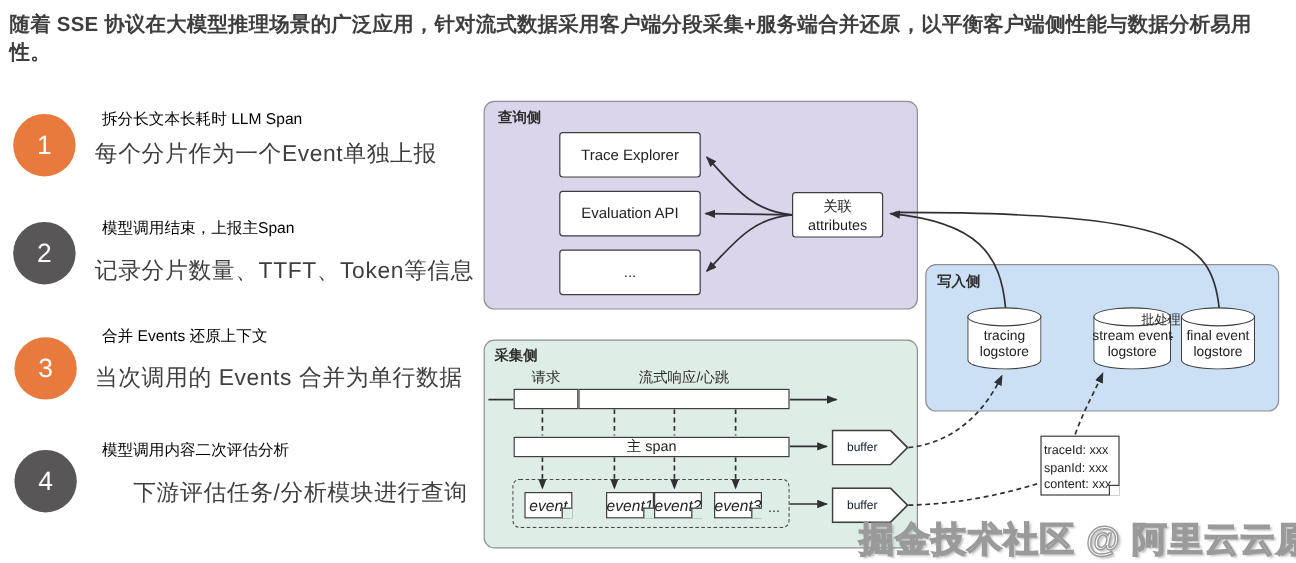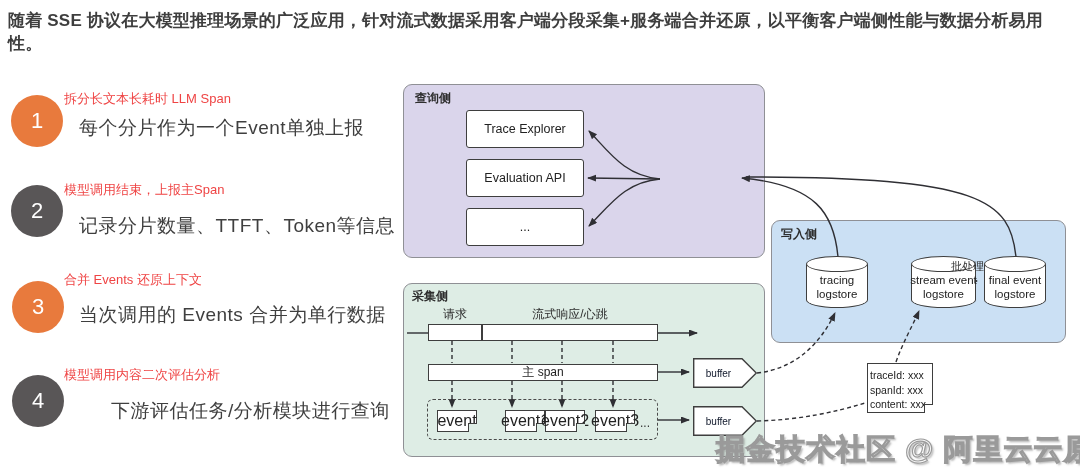--- a/index.html
+++ b/index.html
@@ -6,21 +6,21 @@
   html,body { background:#fff; }
   body { font-family:"Liberation Sans","DejaVu Sans",sans-serif; }
   .stage { position:relative; width:1080px; height:469px; background:#fff; overflow:hidden; }
 
   .intro { position:absolute; left:8px; top:9px; width:1066px; font-size:17px; font-weight:600; color:#3e3e3e; letter-spacing:.2px; }
 
   
   .step-circle { position:absolute; width:52px; height:52px; border-radius:50%; display:flex; align-items:center; justify-content:center; color:#fff; font-size:22px; z-index:4; }
   .step-circle.orange { background:#e87a3d; }
   .step-circle.gray   { background:#595657; }
-  .step-tag  { position:absolute; left:64px; font-size:13px; color:#ef4444; z-index:4; white-space:nowrap; }
+  .step-tag  { position:absolute; left:85px; font-size:13px; color:#000000; z-index:4; white-space:nowrap; }
   .step-text { position:absolute; left:79px; font-size:19px; color:#3f3f3f; z-index:4; white-space:nowrap; letter-spacing:.5px; }
 
   
   .panel { position:absolute; border-radius:9px; border:1.3px solid #8f9095; z-index:1; }
   .panel.purple { left:403px; top:84px;  width:362px; height:174px; background:#dad5eb; }
   .panel.green  { left:403px; top:283px; width:362px; height:174px; background:#deede5; }
   .panel.blue   { left:771px; top:220px; width:295px; height:123px; background:#cbe0f4; }
   .panel-label { position:absolute; font-size:12px; font-weight:bold; color:#2e2e2e; z-index:3; white-space:nowrap; }
 
   svg.connectors { position:absolute; left:0; top:0; z-index:2; pointer-events:none; }
@@ -30,21 +30,21 @@
   .bar { position:absolute; background:#fff; border:1.3px solid #3e3e3e; display:flex; align-items:center; justify-content:center; font-size:12px; color:#222; z-index:3; }
   .bar-label { position:absolute; font-size:12px; color:#2e2e2e; z-index:3; white-space:nowrap; }
 
   .buffer { position:absolute; width:64px; height:30px; z-index:3; }
   .buffer svg { position:absolute; left:0; top:0; }
   .buffer span { position:absolute; left:0; top:0; right:13px; bottom:0; display:flex; align-items:center; justify-content:center; font-size:10px; color:#0f172a; }
 
   .events-box { position:absolute; left:427px; top:399px; width:231px; height:41px; border:1.4px dashed #4a4a4a; border-radius:6px; z-index:2; }
   .fold-note { position:absolute; background:#fff; border:1.4px solid #3e3e3e; z-index:3; }
   .fold-note::after { content:""; position:absolute; right:-1.4px; bottom:-1.4px; width:8px; height:8px; border-left:1.4px solid #3e3e3e; border-top:1.4px solid #3e3e3e; background:var(--fold-bg,#fff); }
-  .event-note { width:40px; height:22px; display:flex; align-items:center; justify-content:center; font-size:16px; color:#222; --fold-bg:#deede5; }
+  .event-note { width:40px; height:22px; display:flex; align-items:center; justify-content:center; font-size:13px; color:#222;font-style:italic; --fold-bg:#deede5; }
   .events-more { position:absolute; font-size:12px; color:#333; z-index:3; }
   .info-note { left:867px; top:363px; width:66px; height:50px; padding:4px 0 0 2px; font-size:10.5px; line-height:14.5px; color:#222; --fold-bg:#fff; }
 
   .cylinder { position:absolute; width:62px; height:52px; z-index:3; }
   .cyl-body { position:absolute; left:0; right:0; top:8px; bottom:0; background:#fff; border:1.4px solid #3e3e3e; border-top:none; border-radius:0 0 50% 50% / 0 0 8px 8px; z-index:1; }
   .cyl-top  { position:absolute; left:0; right:0; top:0; height:16px; background:#fff; border:1.4px solid #3e3e3e; border-radius:50%; z-index:2; }
   .cyl-text { position:absolute; left:-6px; right:-6px; top:17px; text-align:center; font-size:11.5px; line-height:14px; color:#222; z-index:3; }
 
   .watermark { position:absolute; left:716px; top:430px; z-index:6; font-size:29px; font-weight:bold; white-space:nowrap; color:rgba(255,255,255,.78); -webkit-text-stroke:1.2px #9a9a9a; text-shadow:2px 2px 2px rgba(130,130,130,.55); letter-spacing:1px; }
 </style>
@@ -120,20 +120,21 @@
         <path d="M 896 362 C 903 342, 912 327, 919 311" marker-end="url(#ah)"></path>
         <path d="M 954 281 L 977 281" marker-end="url(#ah)"></path>
       </g>
     </g>
   </svg>
 
   <div class="panel-label" style="left:415px; top:90px;">查询侧</div>
   <div class="wbox" style="left:466px; top:110px; width:118px; height:38px;">Trace Explorer</div>
   <div class="wbox" style="left:466px; top:159px; width:118px; height:38px;">Evaluation API</div>
   <div class="wbox" style="left:466px; top:208px; width:118px; height:38px;">...</div>
+  <div class="wbox" style="left:660px; top:160px; width:76px; height:38px; font-size:12px;">关联 attributes</div>
 
   <div class="panel-label" style="left:412px; top:288px;">采集侧</div>
   <div class="bar-label" style="left:428px; top:306px; width:54px; text-align:center;">请求</div>
   <div class="bar-label" style="left:482px; top:306px; width:176px; text-align:center;">流式响应/心跳</div>
   <div class="bar" style="left:428px; top:324px; width:54px;  height:17px;"></div>
   <div class="bar" style="left:482px; top:324px; width:176px; height:17px;"></div>
   <div class="bar" style="left:428px; top:364px; width:230px; height:17px;">主 span</div>
 
   <div class="buffer" style="left:693px; top:358px;">
     <svg width="64" height="30" viewBox="0 0 64 30">

